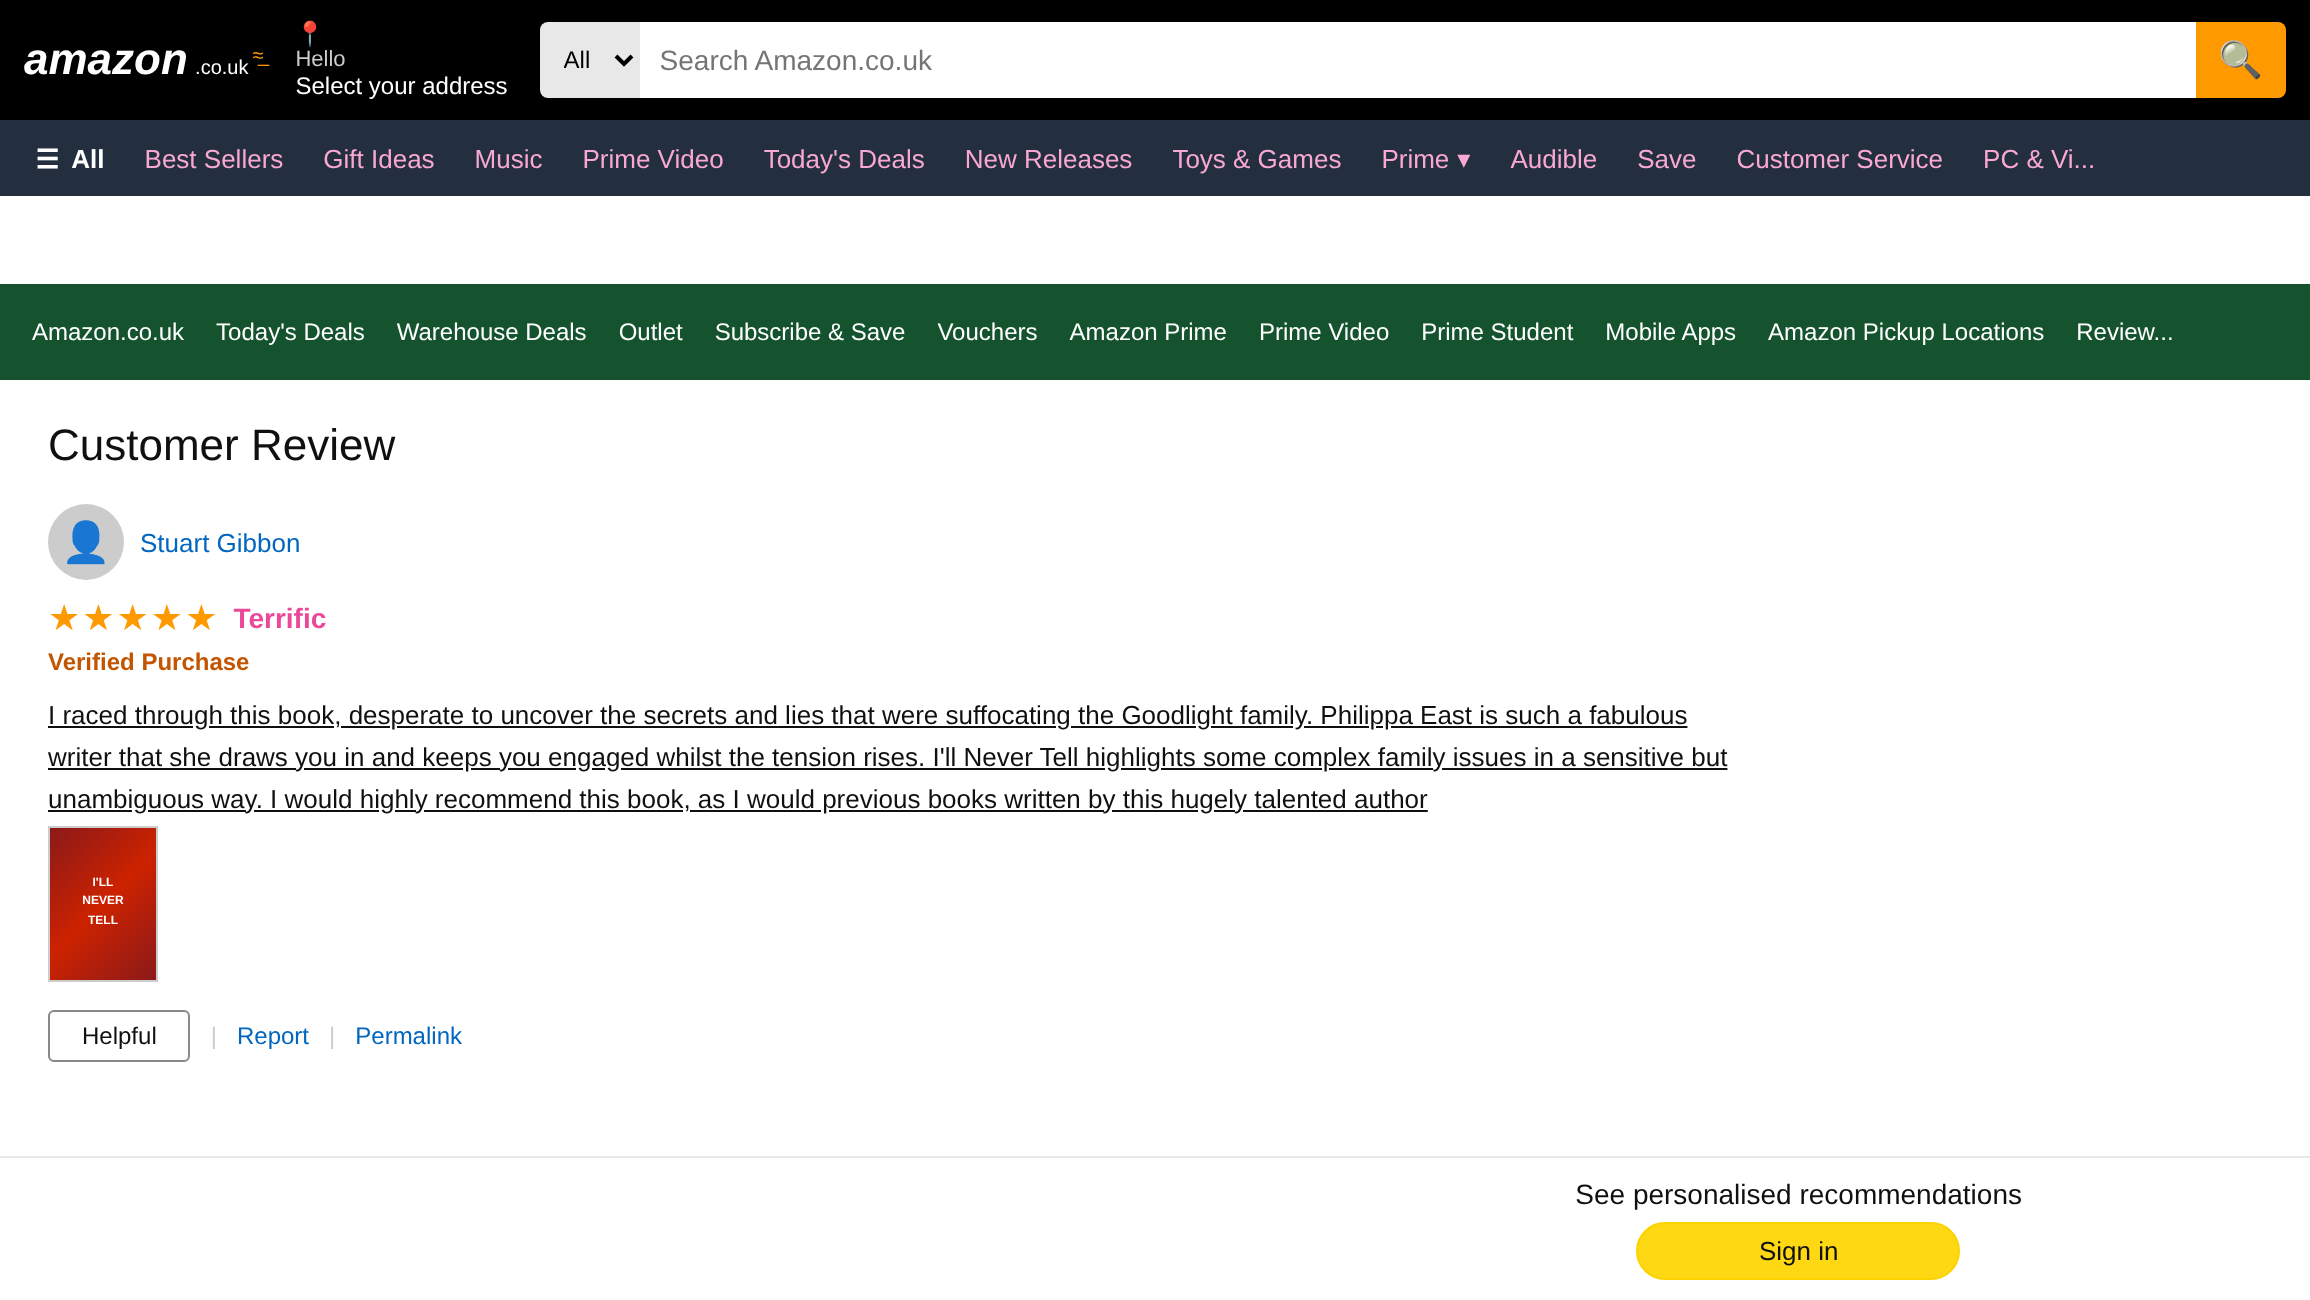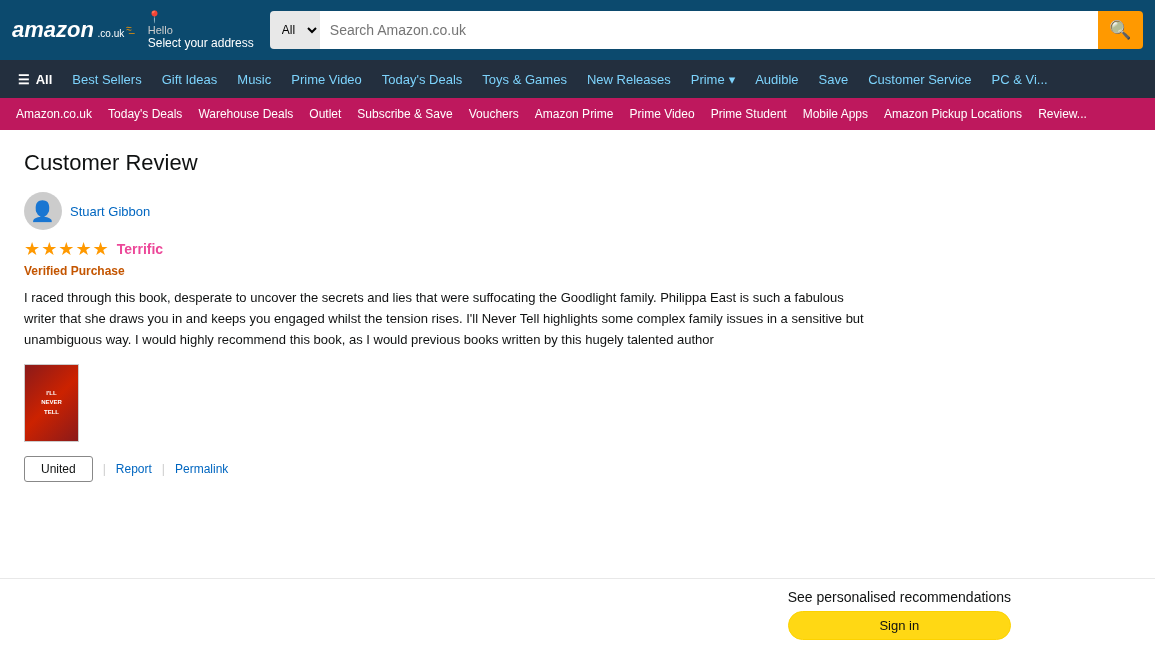--- a/index.html
+++ b/index.html
@@ -1,20 +1,20 @@
 <!DOCTYPE html>
 <html><head>
   <meta charset="utf-8">
   <style>
     * { margin: 0; padding: 0; box-sizing: border-box; }
     body { font-family: Arial, sans-serif; font-size: 13px; color: #0F1111; background: #fff; overflow-x: hidden; }
 
     
     .header-top {
-      background: #0c4a6e;
+      background: #000000;
       display: flex;
       align-items: center;
       padding: 8px 12px;
       gap: 10px;
       height: 60px;
     }
     .logo-area {
       display: flex;
       align-items: center;
       cursor: pointer;
@@ -102,21 +102,21 @@
     
     .nav-bar {
       background: #232F3E;
       display: flex;
       align-items: center;
       padding: 0 8px;
       height: 38px;
       overflow: hidden;
     }
     .nav-item {
-      color: #7dd3fc;
+      color: #f9a8d4;
       font-size: 13px;
       padding: 8px 10px;
       cursor: pointer;
       white-space: nowrap;
       display: flex;
       align-items: center;
       gap: 4px;
     }
     .nav-all {
       display: flex;
@@ -125,26 +125,27 @@
       color: #fff;
       padding: 8px 10px;
       cursor: pointer;
       white-space: nowrap;
       font-size: 13px;
       font-weight: bold;
     }
 
     
     .sub-nav {
-      background: #be185d;
+      background: #14532d;
       display: flex;
       align-items: center;
       padding: 0 8px;
-      height: 32px;
+      height: 48px;
       overflow: hidden;
+      margin-top: 44px;
     }
     .sub-nav-item {
       color: #fff;
       font-size: 12px;
       padding: 6px 8px;
       cursor: pointer;
       white-space: nowrap;
     }
 
     
@@ -208,21 +209,22 @@
     .verified {
       color: #C45500;
       font-size: 12px;
       font-weight: bold;
       margin-bottom: 10px;
     }
     .review-text {
       font-size: 13px;
       line-height: 1.6;
       color: #0F1111;
-      margin-bottom: 14px;
+      margin-bottom: 3px;
+      text-decoration: underline;
     }
     .book-cover {
       width: 55px;
       height: 78px;
       background: linear-gradient(135deg, #8B1A1A 0%, #CC2200 50%, #8B1A1A 100%);
       border: 1px solid #ccc;
       margin-bottom: 14px;
       display: flex;
       align-items: center;
       justify-content: center;
@@ -274,20 +276,21 @@
       border-top: 1px solid #e8e8e8;
       padding: 16px 24px;
       height: 72px;
       display: flex;
       align-items: center;
       justify-content: flex-end;
     }
     .recommendations-area {
       display: flex;
       flex-direction: column;
+      align-items: center;
       gap: 6px;
       margin-right: 120px;
     }
     .recommendations-text {
       font-size: 14px;
       color: #0F1111;
     }
     .sign-in-btn {
       background: #FFD814;
       border: 1px solid #FCD200;
@@ -343,24 +346,24 @@
   <div class="nav-item">
     <span>Music</span>
   </div>
   <div class="nav-item">
     <span>Prime Video</span>
   </div>
   <div class="nav-item">
     <span>Today's Deals</span>
   </div>
   <div class="nav-item">
+    <span>New Releases</span>
+  </div>
+  <div class="nav-item">
     <span>Toys &amp; Games</span>
-  </div>
-  <div class="nav-item">
-    <span>New Releases</span>
   </div>
   <div class="nav-item">
     <span>Prime</span>
     <span>▾</span>
   </div>
   <div class="nav-item">
     <span>Audible</span>
   </div>
   <div class="nav-item">
     <span>Save</span>
@@ -440,21 +443,21 @@
 
   <div class="book-cover">
     <div class="book-cover-text">
       <div style="font-size:6px; margin-bottom:2px;">I'LL</div>
       <div style="font-size:6px; margin-bottom:2px;">NEVER</div>
       <div style="font-size:6px;">TELL</div>
     </div>
   </div>
 
   <div class="action-row">
-    <button class="helpful-btn">United</button>
+    <button class="helpful-btn">Helpful</button>
     <span class="action-sep">|</span>
     <a class="action-link">Report</a>
     <span class="action-sep">|</span>
     <a class="action-link">Permalink</a>
   </div>
 </div>
 
 <div class="bottom-section">
   <div class="recommendations-area">
     <span class="recommendations-text">See personalised recommendations</span>

